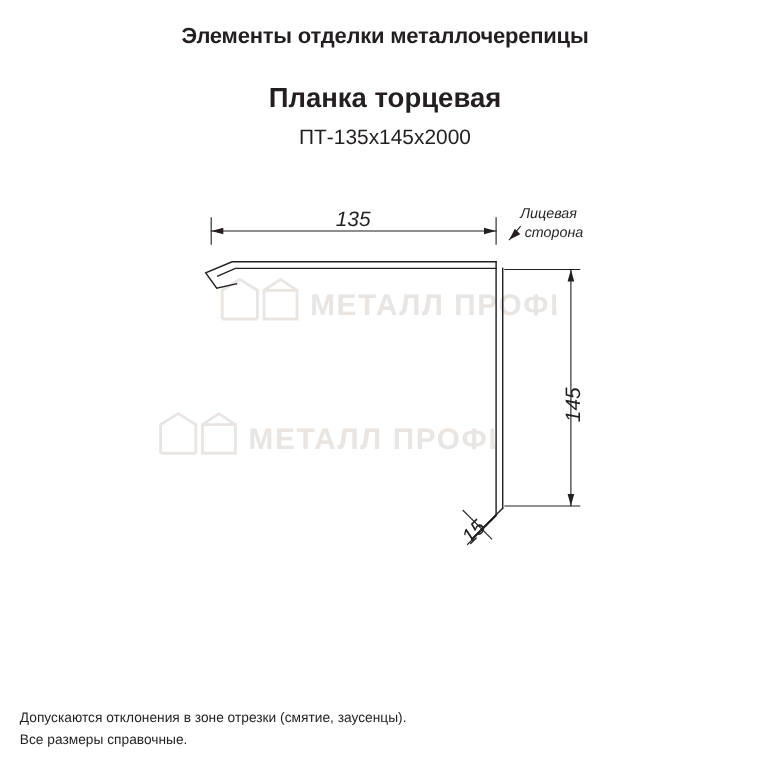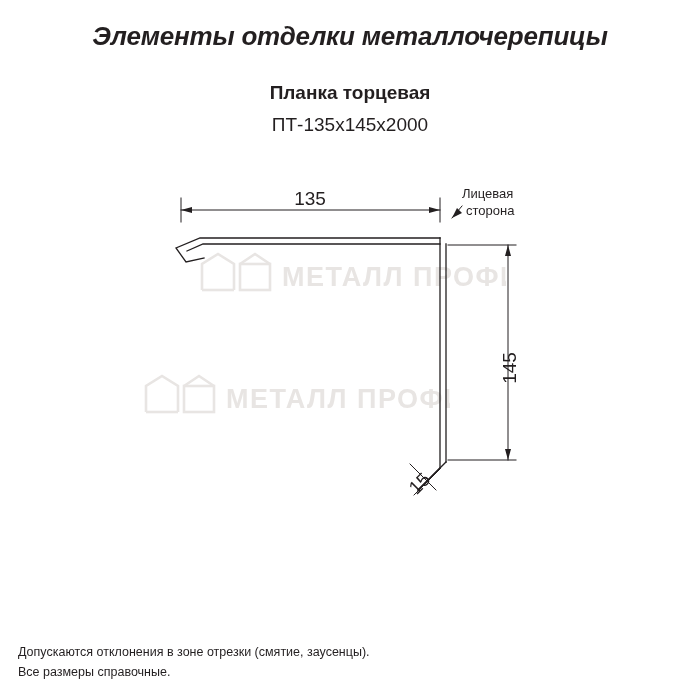--- a/index.html
+++ b/index.html
@@ -23,49 +23,49 @@
 
   
   .title-block {
     position: absolute;
     top: 22px;
     left: 0;
     width: 700px;
     text-align: center;
   }
   .main-title {
-    font-size: 26px;
+    font-size: 20px;
     font-weight: bold;
     letter-spacing: -0.2px;
     line-height: 1.1;
     margin: 0;
-    font-style: italic;
   }
   .sub-title {
-    font-size: 19px;
+    font-size: 25px;
     font-weight: bold;
     margin: 0;
     padding-top: 31px;
     line-height: 1.15;
   }
   .code-title {
     font-size: 19px;
     font-weight: normal;
     margin: 0;
     padding-top: 11px;
     line-height: 1.15;
   }
 
   
   .drawing {
     position: absolute;
     top: 150px;
-    left: 0;
+    left: 11px;
     width: 618px;
     height: 420px;
+    font-style: italic;
   }
   .drawing svg {
     display: block;
   }
 
   
   .watermark {
     position: absolute;
     pointer-events: none;
     user-select: none;

